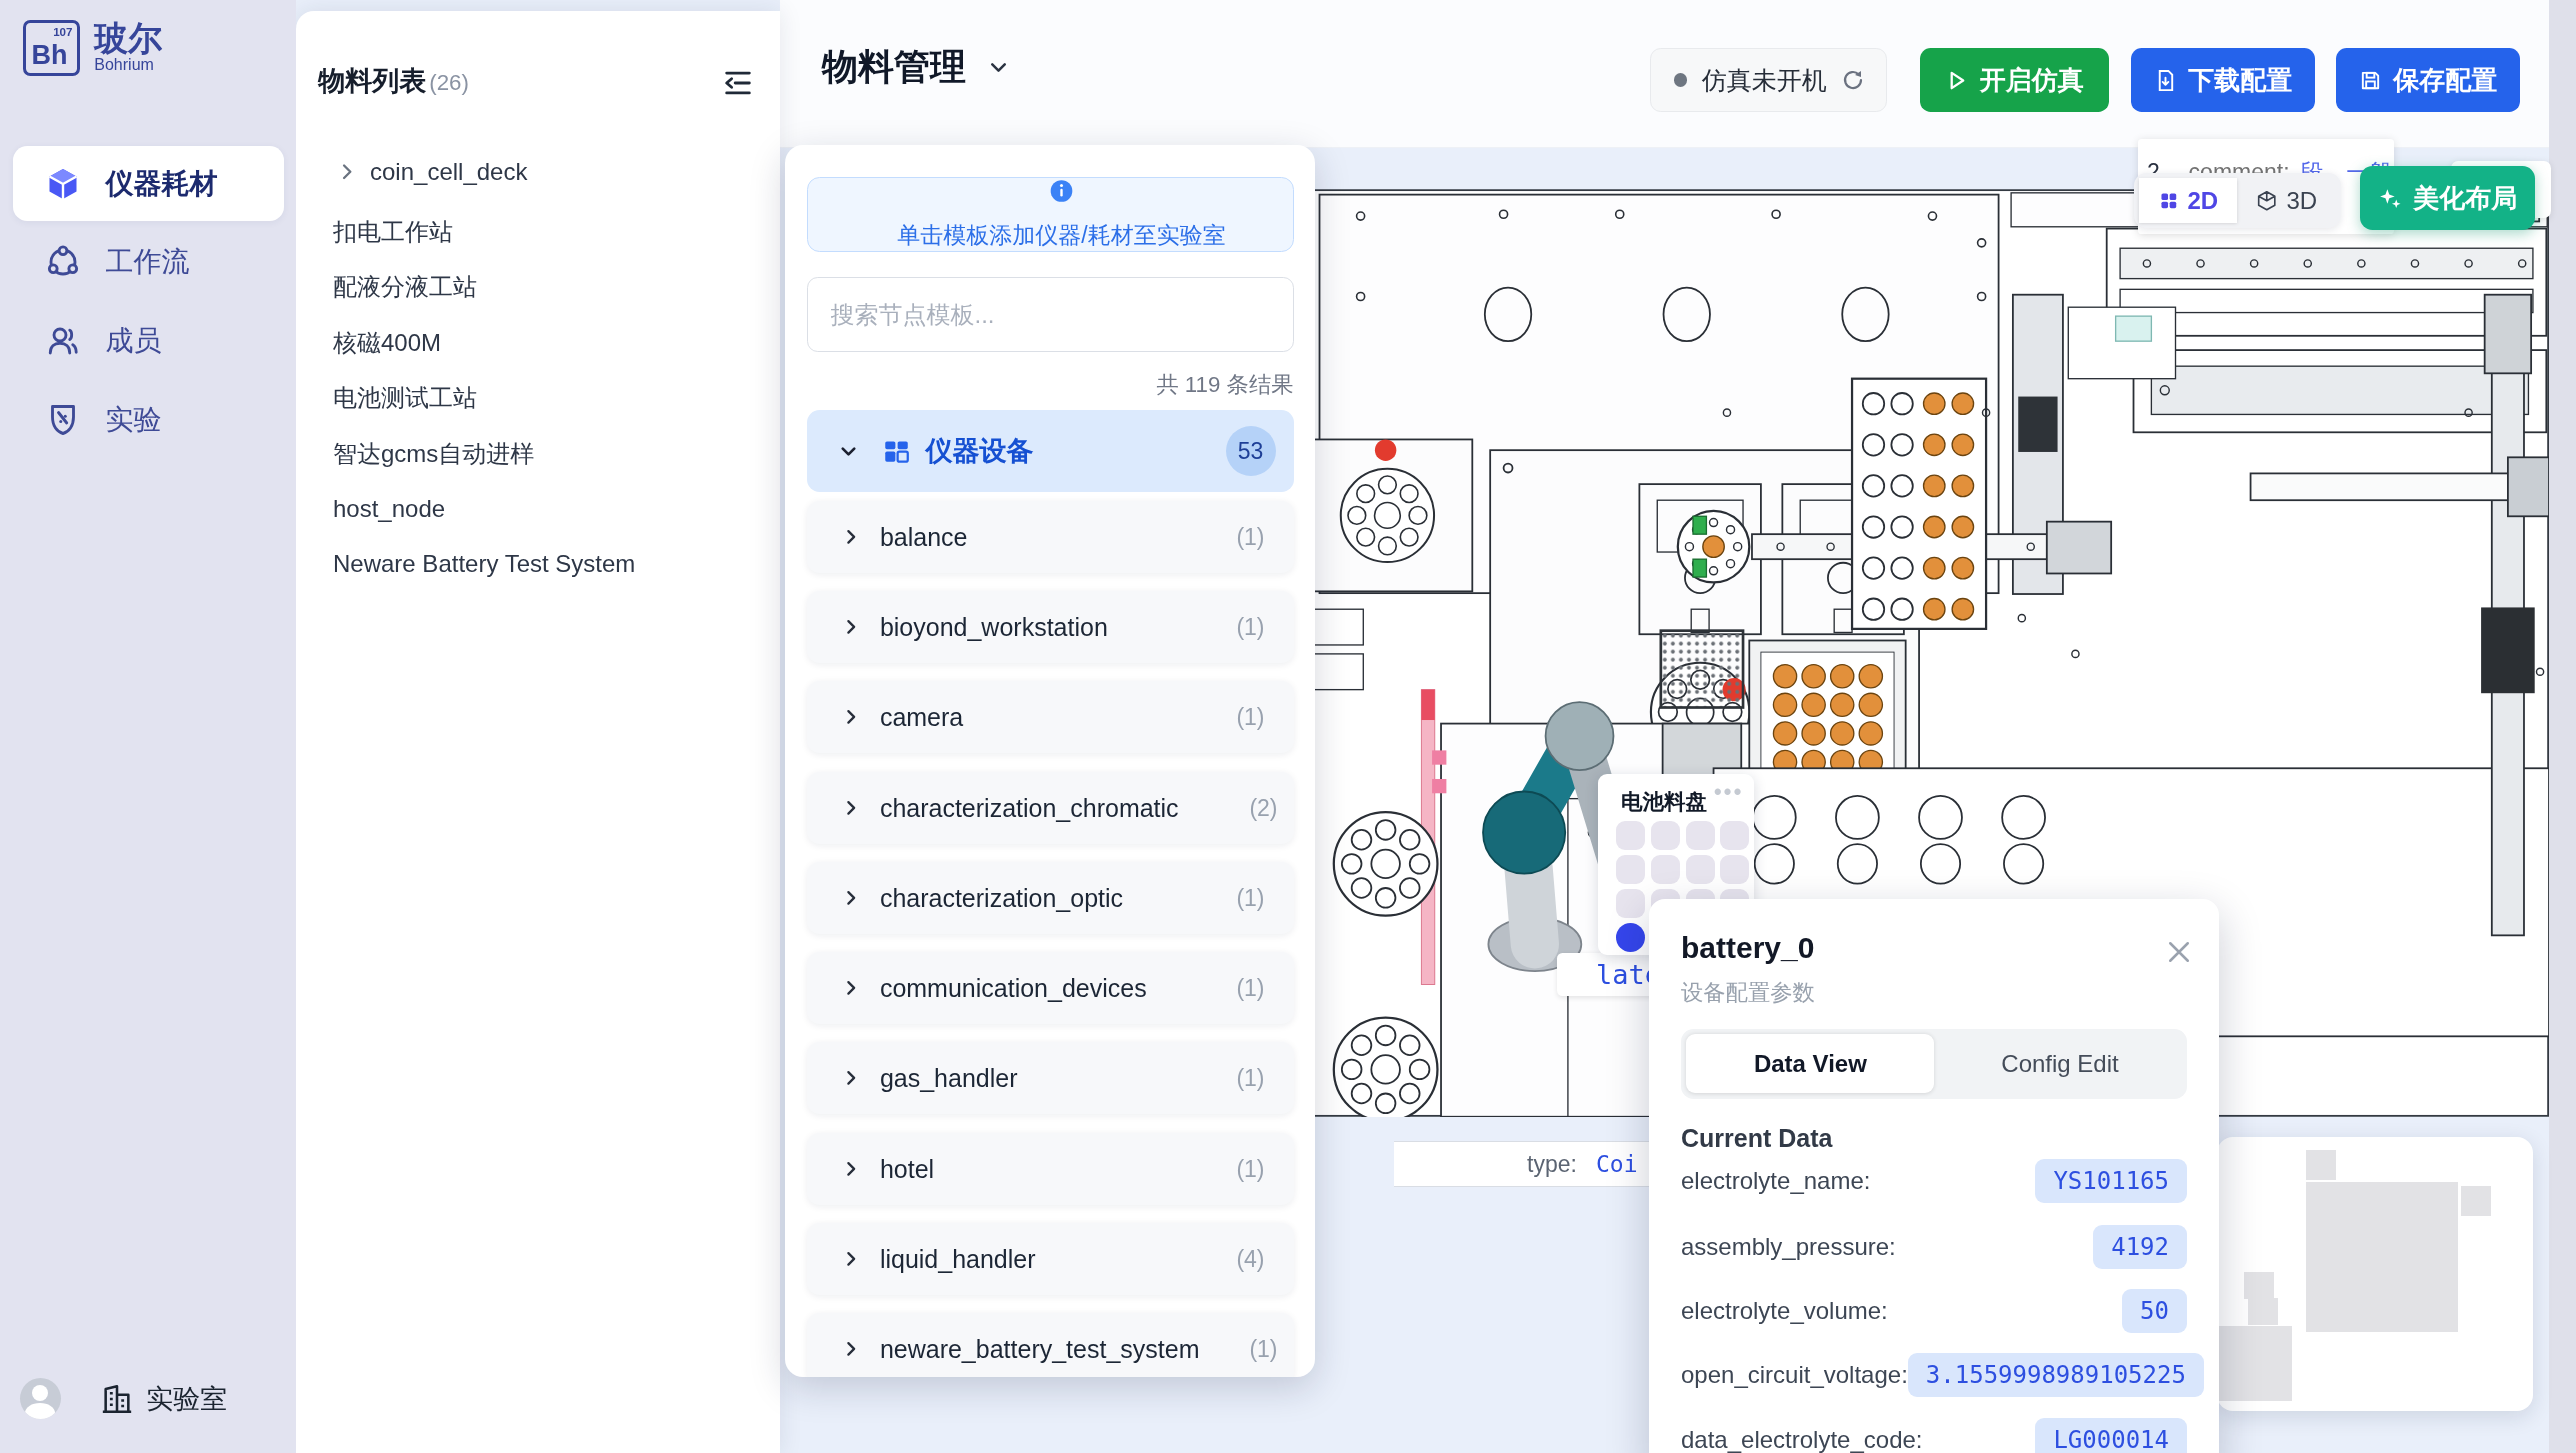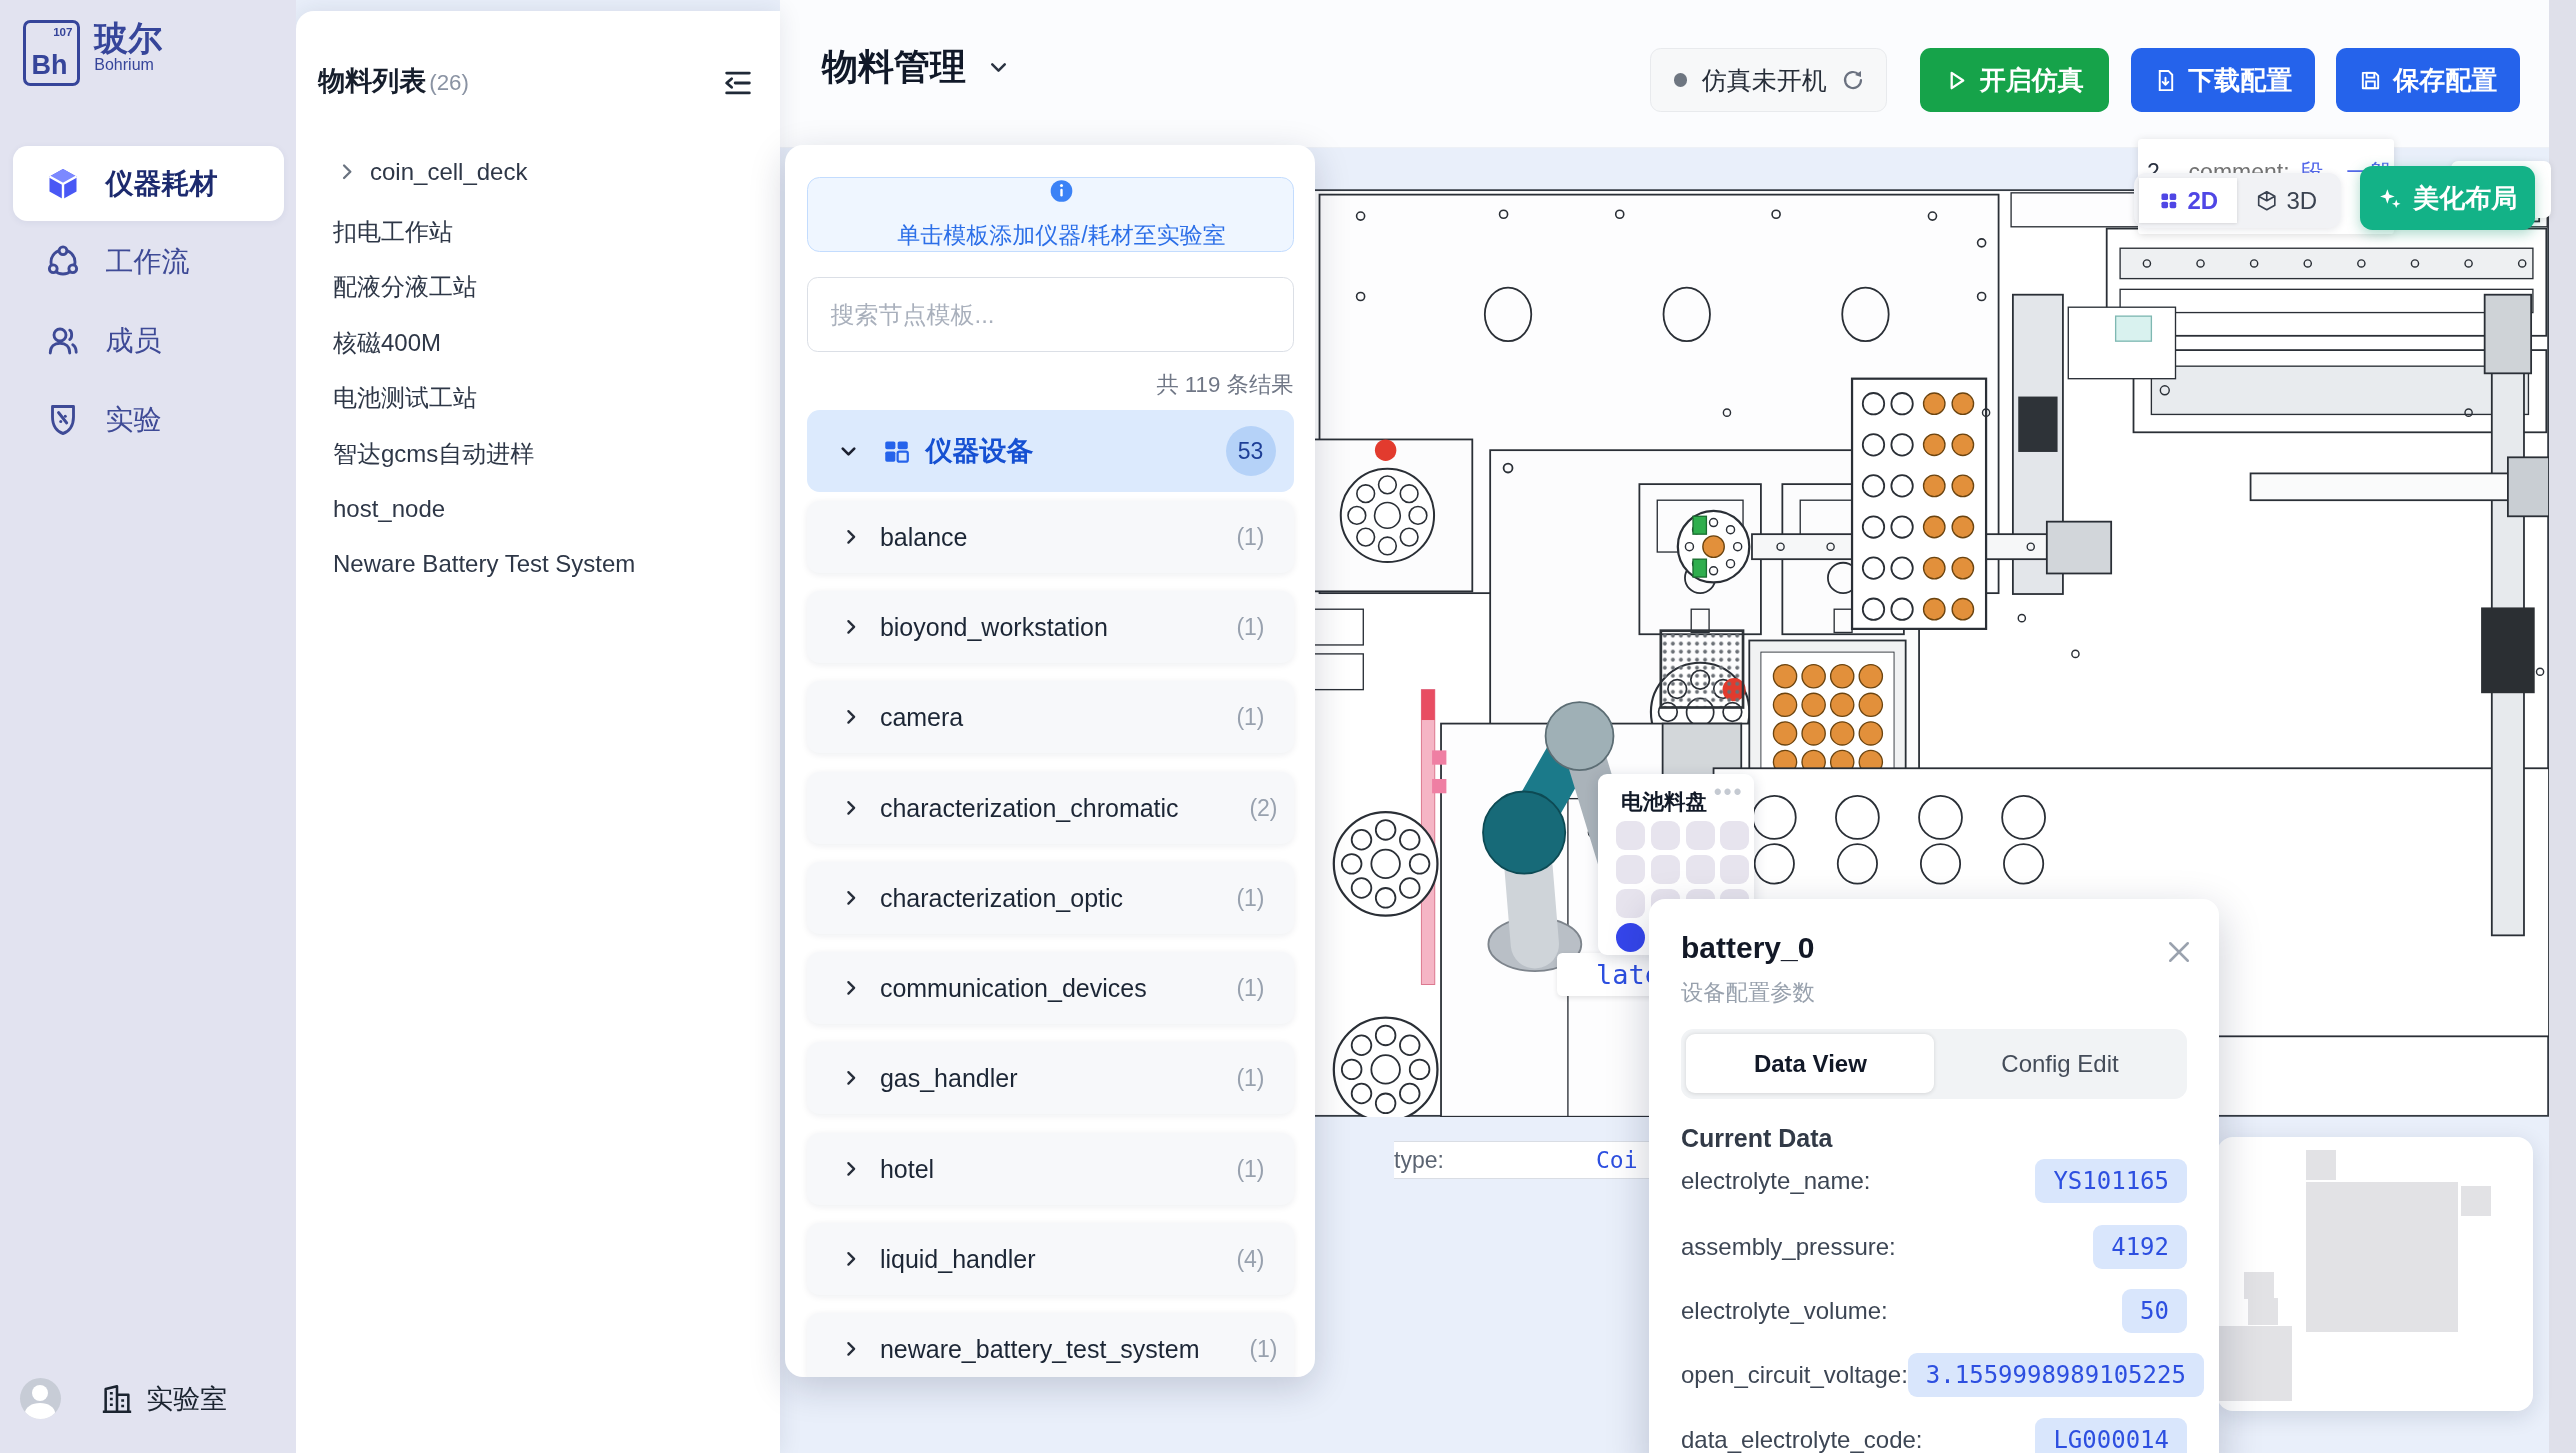--- a/index.html
+++ b/index.html
@@ -17,21 +17,21 @@
   .status-text { font-size:25px; color:#262d38; }
   .btn { top:48px; height:64px; border-radius:10.7px; display:flex; align-items:center; justify-content:center; gap:11.6px; color:#fff; font-size:26px; font-weight:600; cursor:pointer; }
   .btn-green { left:1920px; width:189px; background:#16a34a; }
   .btn-blue1 { left:2131px; width:184px; background:#2563eb; }
   .btn-blue2 { left:2336px; width:184px; background:#2563eb; }
   .right-strip { left:2549px; top:0; width:27px; height:1453px; background:#dfe0ea; }
 
   
   .sidebar { left:0; top:0; width:296px; height:1453px; background:#e2e3f0; }
   .logo-row { position:absolute; left:23px; top:19.7px; display:flex; gap:14.3px; }
-  .logo-box { width:57px; height:66px; border:3.6px solid #36459a; border-radius:7.2px; position:relative; color:#36459a; }
+  .logo-box { width:57px; height:56px; border:3.6px solid #36459a; border-radius:7.2px; position:relative; color:#36459a; }
   .logo-abbr { position:absolute; left:5.4px; bottom:1.8px; font-size:27px; font-weight:700; }
   .logo-num { position:absolute; right:4.5px; top:2.7px; font-size:11.6px; font-weight:700; }
   .logo-title { font-size:34px; font-weight:700; color:#36459a; line-height:36px; }
   .logo-sub { font-size:16px; color:#36459a; }
   .nav-item { position:absolute; left:12.5px; width:271px; height:75px; border-radius:14.3px; display:flex; align-items:center; padding-left:32px; gap:25px; font-size:28px; color:#3e4a96; cursor:pointer; }
   .nav-item.active { background:#ffffff; color:#1c2a6e; font-weight:600; box-shadow:0 1.8px 7.2px rgba(40,50,110,.06); }
   .nav-icon { width:36px; height:36px; flex:0 0 36px; }
   .sidebar-footer { position:absolute; left:0; bottom:34px; width:296px; display:flex; align-items:center; }
   .avatar { width:41px; height:41px; border-radius:50%; background:#c7ccd6; margin-left:19.7px; position:relative; overflow:hidden; }
   .avatar::before { content:""; position:absolute; left:12.5px; top:7.2px; width:16px; height:16px; border-radius:50%; background:#fff; }
@@ -64,21 +64,21 @@
   .comment-tip { left:2138px; top:139px; width:256px; height:95px; background:#fff; border-radius:3.6px; box-shadow:0 1.8px 9px rgba(0,0,0,.12); overflow:hidden; }
   .comment-line { position:absolute; left:9px; top:18px; white-space:nowrap; font-size:23px; }
   .ct-prefix { color:#2a3140; } .ct-label { color:#737373; margin-left:16px; } .ct-value { color:#5468ea; margin-left:10.7px; }
   .view-toggle { left:2134px; top:173px; width:207px; height:55px; background:#f1f2f5; border-radius:12.5px; display:flex; padding:5.4px; box-shadow:0 1.8px 7.2px rgba(20,30,60,.10); }
   .seg { display:flex; align-items:center; justify-content:center; gap:9px; font-size:24px; cursor:pointer; }
   .seg-2d { width:98px; background:#fff; border-radius:0; box-shadow:0 0.9px 3.6px rgba(0,0,0,.15); color:#4f46e5; font-weight:600; }
   .seg-3d { flex:1; color:#3a4250; }
   .btn-beautify { left:2360px; top:166px; width:175px; height:64px; border-radius:12.5px; background:#13b287; color:#fff; font-size:26px; font-weight:600; display:flex; align-items:center; justify-content:center; gap:10.7px; cursor:pointer; box-shadow:0 3.6px 12.5px rgba(16,150,110,.35); }
   .esou-chip { left:2451px; top:161px; width:100px; height:57px; background:#fff; border-radius:7.2px; box-shadow:0 1.8px 7.2px rgba(0,0,0,.10); font-size:23px; color:#49505e; display:flex; align-items:center; padding-left:12.5px; }
   .plate-chip { left:1557px; top:953px; width:134px; height:43px; background:#fff; border-radius:5.4px; box-shadow:0 1.8px 5.4px rgba(0,0,0,.10); font-size:27px; color:#2d4fe0; display:flex; align-items:center; padding-left:39px; }
-  .type-chip { left:1394px; top:1141px; width:256px; height:38px; background:#fff; border-top:0.9px solid #d9dde4; border-bottom:0.9px solid #d9dde4; display:flex; align-items:center; justify-content:space-between; gap:9px; padding-right:12.5px; font-size:23px; }
+  .type-chip { left:1394px; top:1141px; width:256px; height:46px; background:#fff; border-top:0.9px solid #d9dde4; border-bottom:0.9px solid #d9dde4; display:flex; align-items:center; justify-content:flex-end; gap:19px; padding-right:12.5px; font-size:23px; }
   .type-label { color:#5b6472; } .type-value { color:#2d4fe0; }
 
   
   .tray-card { left:1598px; top:774px; width:156px; height:181px; background:#fff; border-radius:9px; box-shadow:0 3.6px 14.3px rgba(20,30,60,.16); }
   .tray-title { position:absolute; left:23px; top:12.5px; font-size:21.5px; font-weight:700; color:#121a28; }
   .tray-more { position:absolute; right:10.7px; top:5.4px; font-size:23px; color:#c5cad2; letter-spacing:1.8px; cursor:pointer; }
   .tray-slot { position:absolute; width:29px; height:29px; border-radius:9px; background:#e7e4ee; cursor:pointer; }
   .tray-slot.sel { border-radius:50%; background:#3546ec; }
 
   

